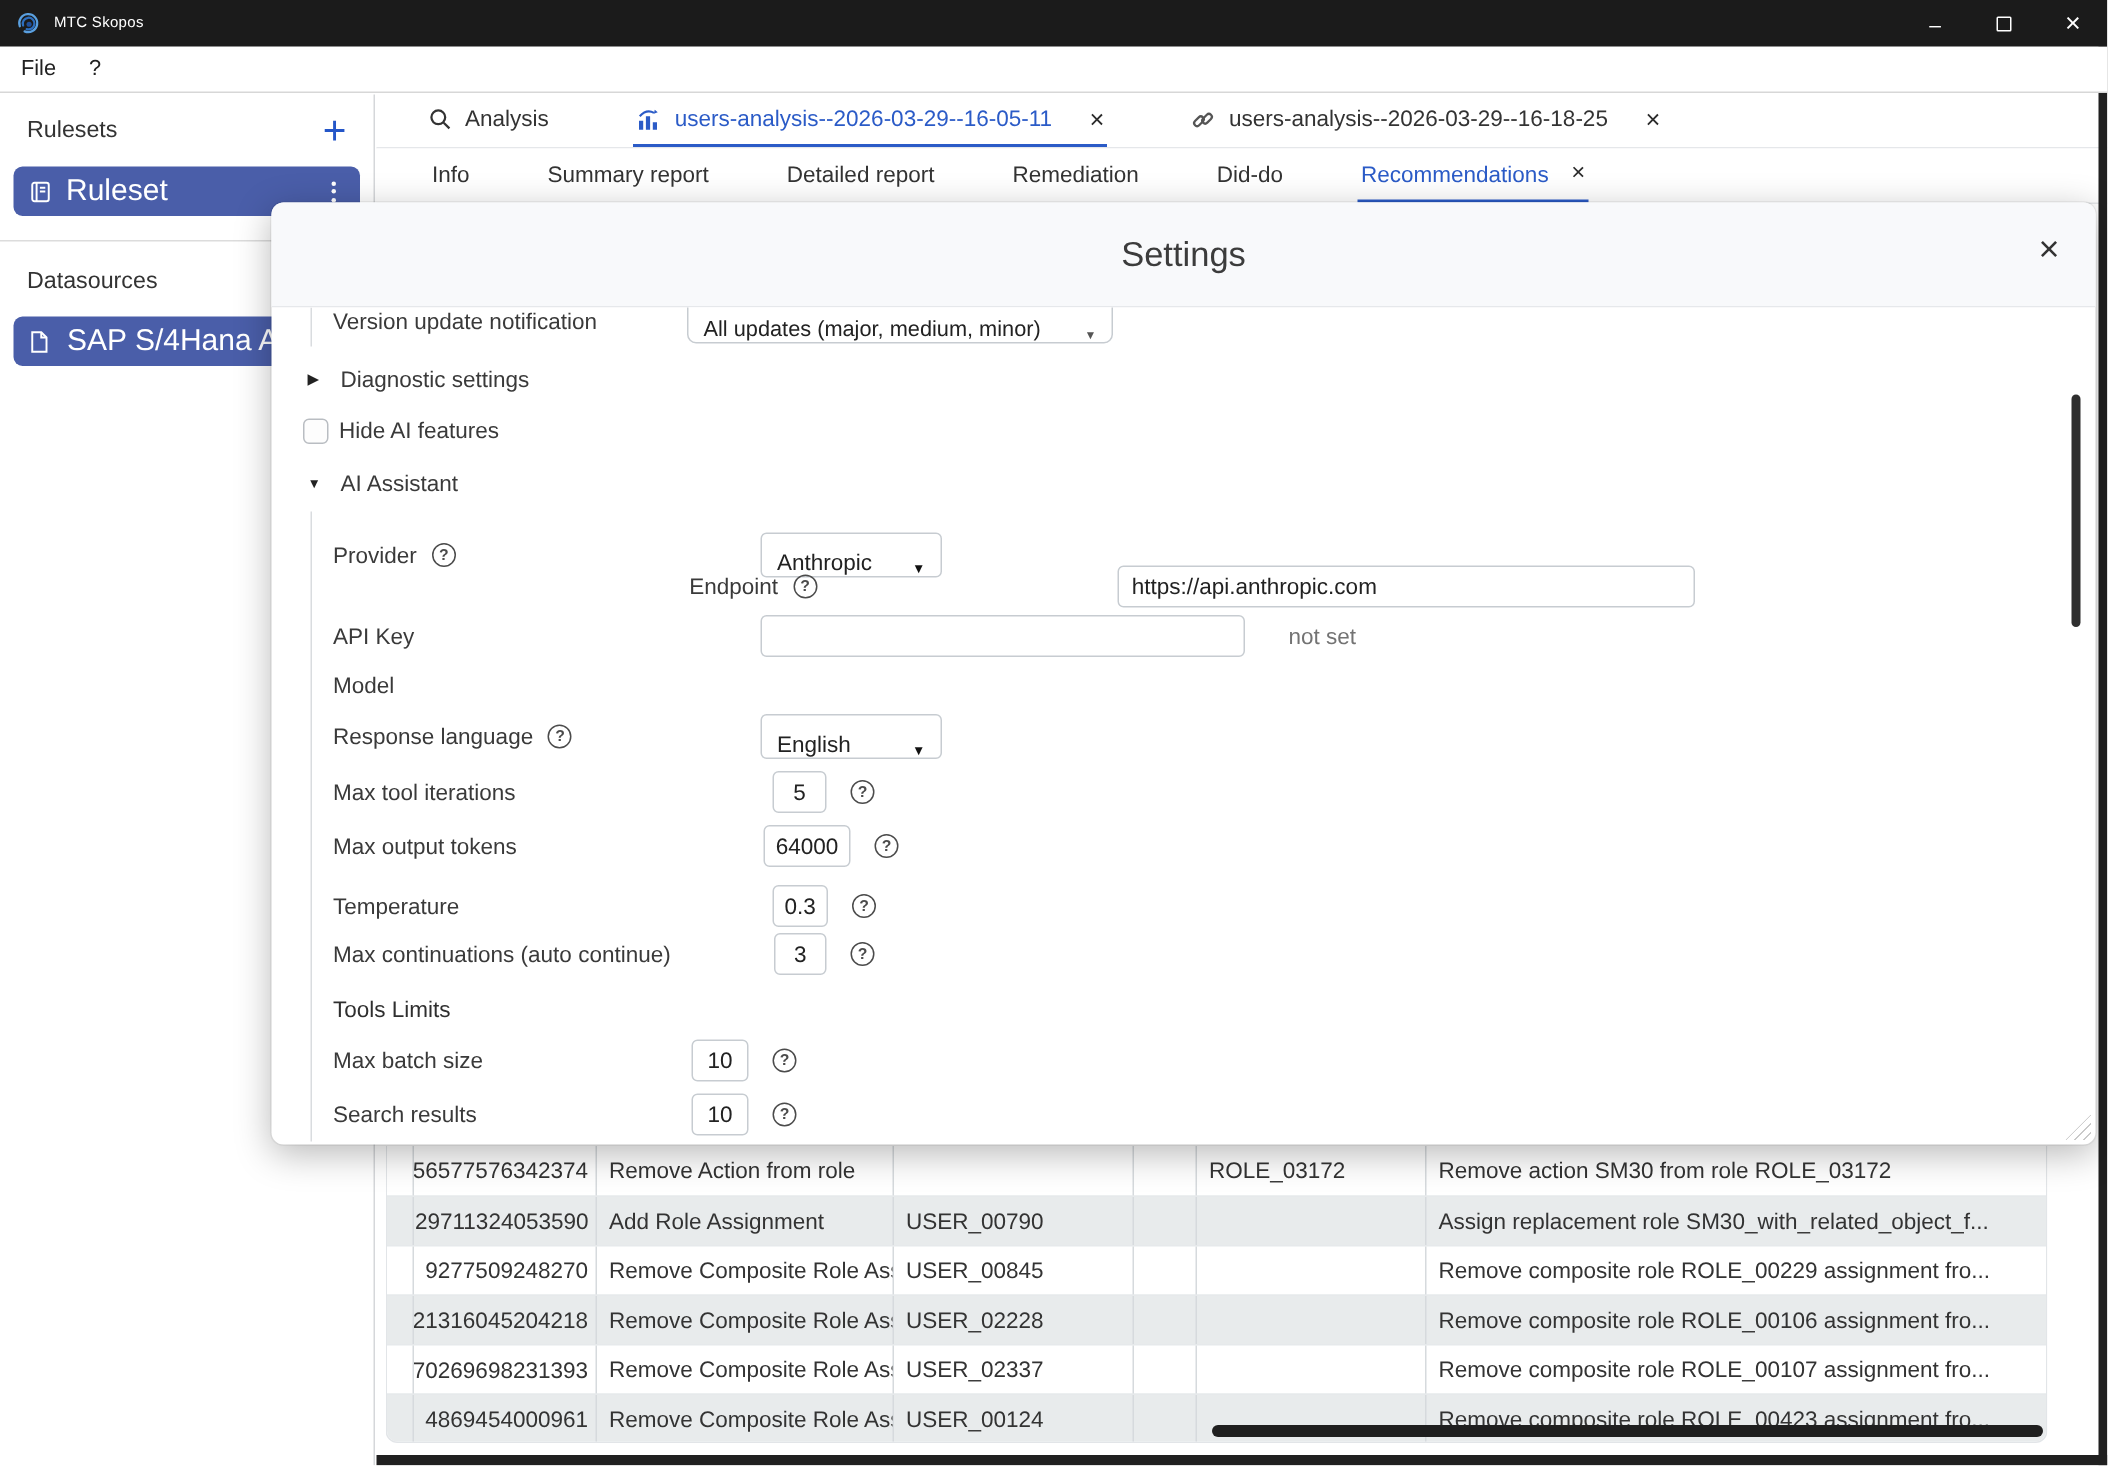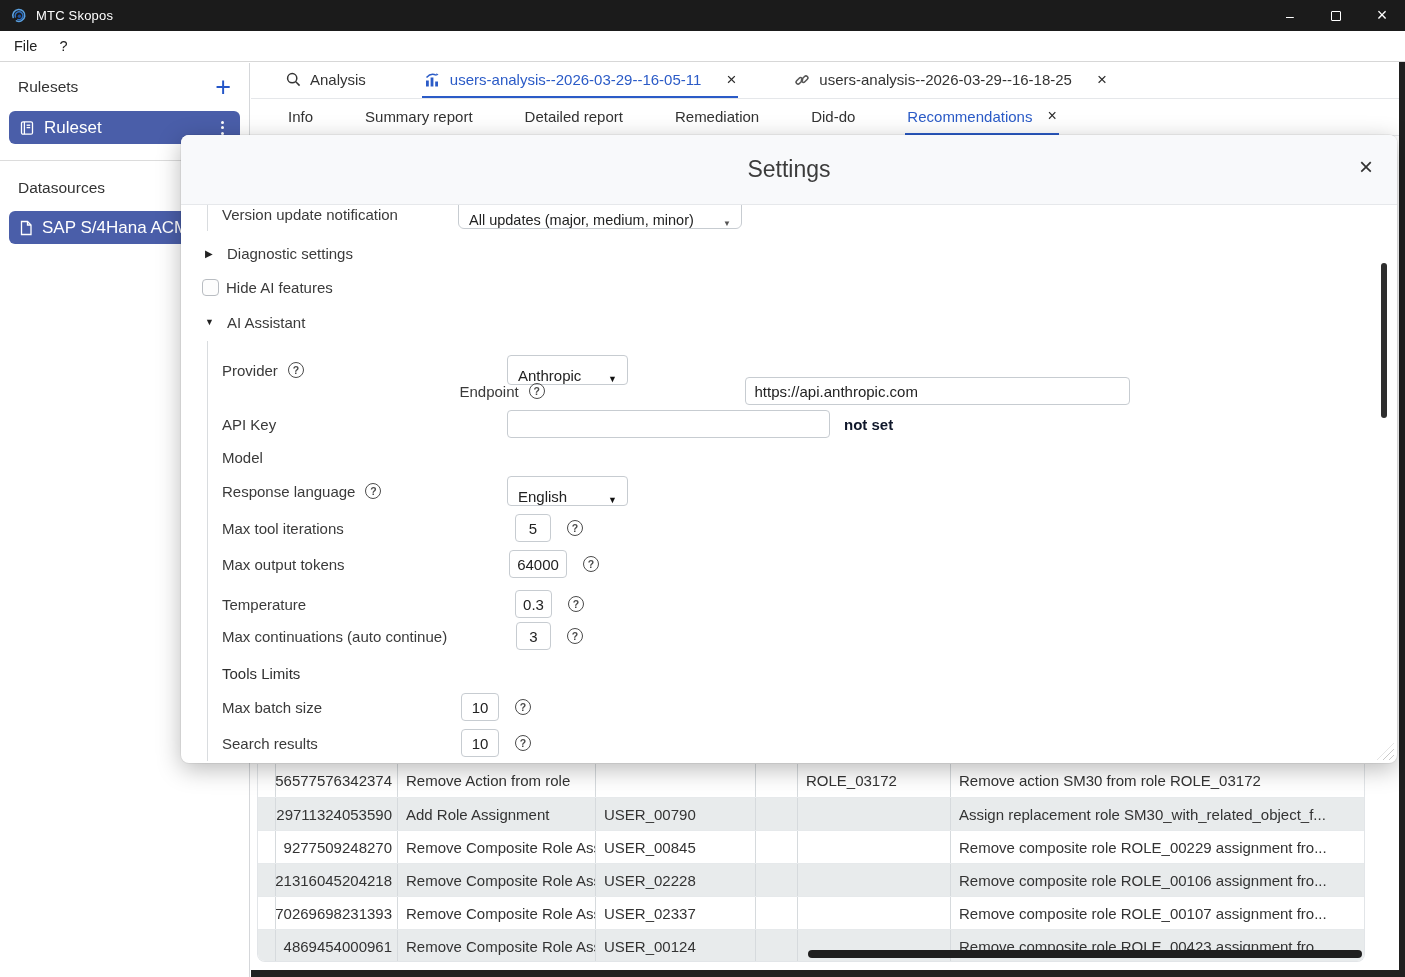--- a/index.html
+++ b/index.html
@@ -3,36 +3,36 @@
 <meta charset="utf-8">
 <style>
   * { margin:0; padding:0; box-sizing:border-box; }
   html,body { width:1405px; height:977px; overflow:hidden; }
   body { font-family:"Liberation Sans", sans-serif; color:#2e2e2e; background:#fff; position:relative; }
   #app { position:relative; width:1405px; height:977px; background:#fff; overflow:hidden; }
 
   
   .titlebar { position:absolute; left:0; top:0; width:100%; height:31px; background:#1b1b1b; color:#fff;
               display:flex; align-items:center; padding-left:10px; z-index:20; }
-  .titlebar .app-title { font-size:13px; margin-left:8px; letter-spacing:.2px; }
+  .titlebar .app-title { font-size:10px; margin-left:8px; letter-spacing:.2px; }
   .win-controls { position:absolute; right:0; top:0; height:31px; display:flex; }
   .win-btn { width:46px; height:31px; display:flex; align-items:center; justify-content:center; color:#fff; font-size:14px; }
   .maxbox { width:10px; height:10px; border:1px solid #fff; border-radius:1px; display:inline-block; }
 
   
   .menubar { position:absolute; left:0; top:31px; width:100%; height:31px; background:#fff;
              border-bottom:1px solid #d7d7d7; display:flex; align-items:center; gap:22px; padding-left:14px; font-size:14.5px; color:#222; z-index:6;}
 
   
   .sidebar { position:absolute; left:0; top:63px; width:250px; bottom:0; background:#fff; border-right:1px solid #d5d7da; z-index:2; }
   .side-head { display:flex; align-items:center; justify-content:space-between; padding:14px 18px 8px 18px; }
   .side-head .h { font-size:15.5px; color:#333; }
   .plus-btn { color:#2456c8; font-size:27px; font-weight:300; line-height:20px; cursor:default; }
   .side-item { margin:6px 9px 0 9px; height:33px; border-radius:6px; background:#4a5ea9; color:#fff;
-               display:flex; align-items:center; gap:9px; padding:0 10px; font-size:17px; }
+               display:flex; align-items:center; gap:9px; padding:0 10px; font-size:20px;justify-content:space-between; }
   .side-item .kebab { margin-left:auto; display:flex; flex-direction:column; gap:2.5px; padding:2px 6px; }
   .side-item .kebab i { width:3px; height:3px; border-radius:50%; background:#fff; display:block; }
   .side-divider { border-top:1px solid #dcdcdc; margin-top:16px; }
 
   
   .tabbar { position:absolute; left:251px; right:0; top:63px; height:36px; display:flex; align-items:stretch;
             padding-left:33px; border-bottom:1px solid #e5e7ea; background:#fff; z-index:3; }
   .tab { display:flex; align-items:center; gap:9px; font-size:15px; color:#333; border-bottom:2px solid transparent; padding:0 2px; }
   .tab + .tab { margin-left:54px; }
   .tab.active { color:#2b5bc7; border-bottom-color:#2b5bc7; }
@@ -77,21 +77,21 @@
   .help { width:16px; height:16px; border:1.4px solid #4b4b4b; border-radius:50%; color:#4b4b4b;
           font-size:10.5px; font-weight:bold; display:inline-flex; align-items:center; justify-content:center; flex:0 0 auto; }
   .combo { height:30px; border:1px solid #c7ccd1; border-radius:4px; background:#fff; display:flex; align-items:flex-end;
            justify-content:space-between; gap:14px; padding:0 10px; font-size:15px; color:#222; }
   .combo .caret { font-size:9px; color:#111; }
   .combo.small { width:284px; font-size:14.5px; border-radius:6px; }
   .combo.mid { width:121px; }
   .ti { height:28px; border:1px solid #c7ccd1; border-radius:4px; padding:0 9px; font:15px "Liberation Sans", sans-serif; color:#222; background:#fff; outline:none; }
   .ti.w385 { width:385px; } .ti.w323 { width:323px; }
   .ni { height:28px; border:1px solid #c7ccd1; border-radius:4px; text-align:center; font:15px "Liberation Sans", sans-serif; color:#222; background:#fff; outline:none; }
-  .notset { color:#0f172a; margin-left:14px;font-weight:bold; }
+  .notset { color:#737373; margin-left:29px; }
   .sec-row { padding-left:24px; gap:8px; }
   .sec-arrow { font-size:10px; color:#222; width:14px; }
   .check-row { padding-left:21px; gap:7px; }
   .checkbox { width:17px; height:17px; border:1px solid #b9bdc2; border-radius:4px; background:#fdfdfd; flex:0 0 auto; }
   .indent { position:absolute; left:26px; width:1px; background:#d9dcdf; }
   .vthumb { position:absolute; right:10px; top:128px; width:6px; height:155px; background:#2e2e2e; border-radius:3px; }
   .grip { position:absolute; right:3px; bottom:3px; width:17px; height:17px;
           background:repeating-linear-gradient(315deg, transparent 0 3px, #c9c9c9 3px 4.2px);
           clip-path:polygon(100% 0, 100% 100%, 0 100%); }
   .gap16 { width:16px; flex:0 0 auto; }

